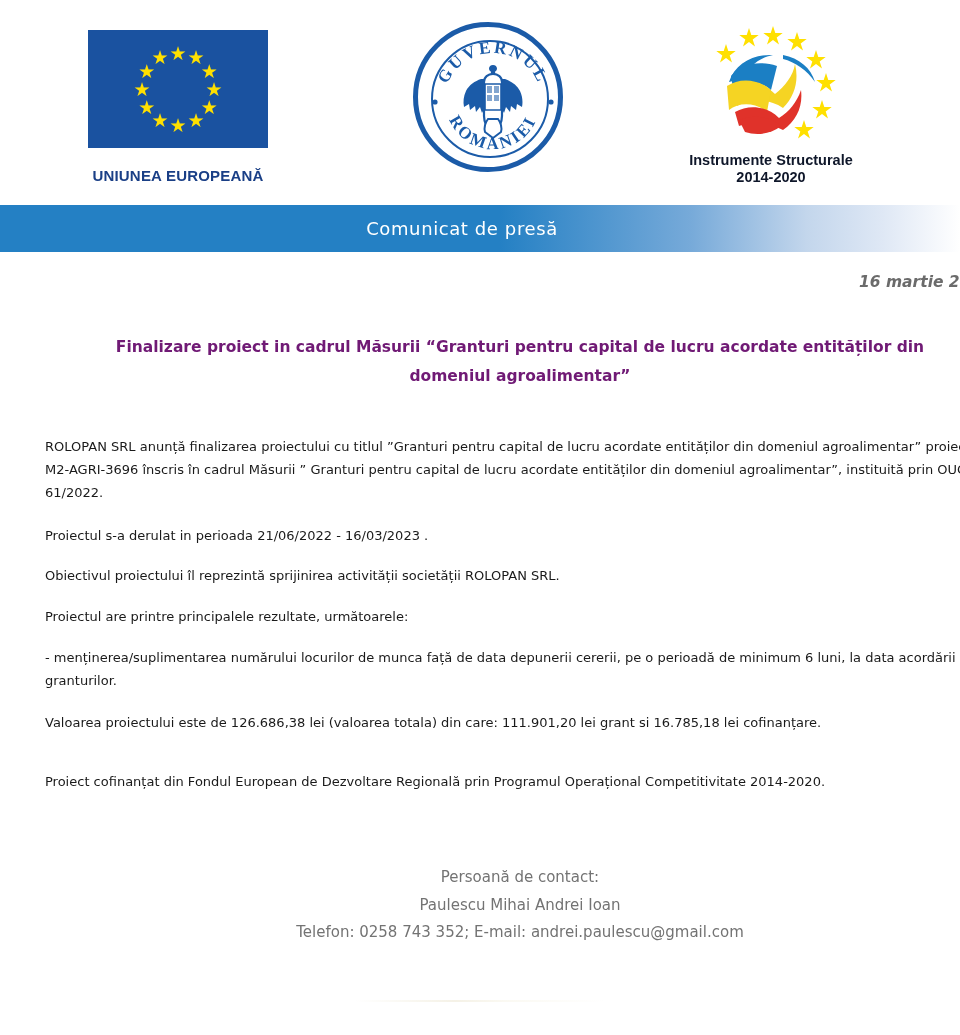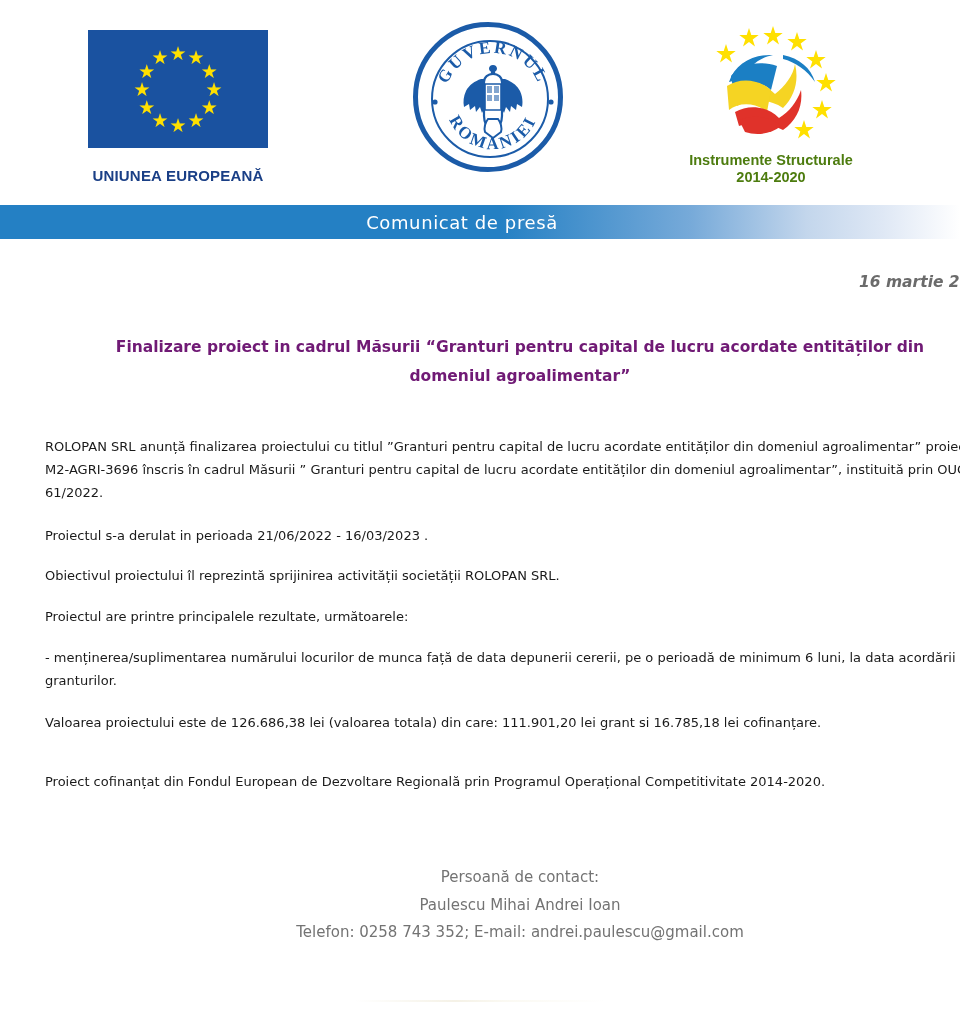--- a/index.html
+++ b/index.html
@@ -77,33 +77,33 @@
   }
   .gov-svg { position: absolute; left: 0; top: 0; }
 
   
   .logo-is { left: 687px; top: 24px; }
   .is-mark { width: 168px; height: 124px; position: relative; }
   .is-caption {
     margin-top: 4px;
     font-size: 14.5px;
     font-weight: bold;
-    color: #4d7c0f;
+    color: #0f172a;
     line-height: 1.15;
     font-family: "Liberation Sans", sans-serif;
   }
   .is-caption .is-years { font-size: 14.5px; }
 
   
   .banner {
     position: absolute;
     left: 0;
     top: 205px;
     width: 960px;
-    height: 34px;
+    height: 47px;
     background: linear-gradient(to right,
                 #2480c4 0%, #2480c4 52%, #77aad9 72%,
                 #c3d6ec 84%, #dfe8f5 92%, #ffffff 100%);
     display: flex;
     align-items: center;
     justify-content: center;
   }
   .banner-text {
     color: #ffffff;
     font-size: 18px;

